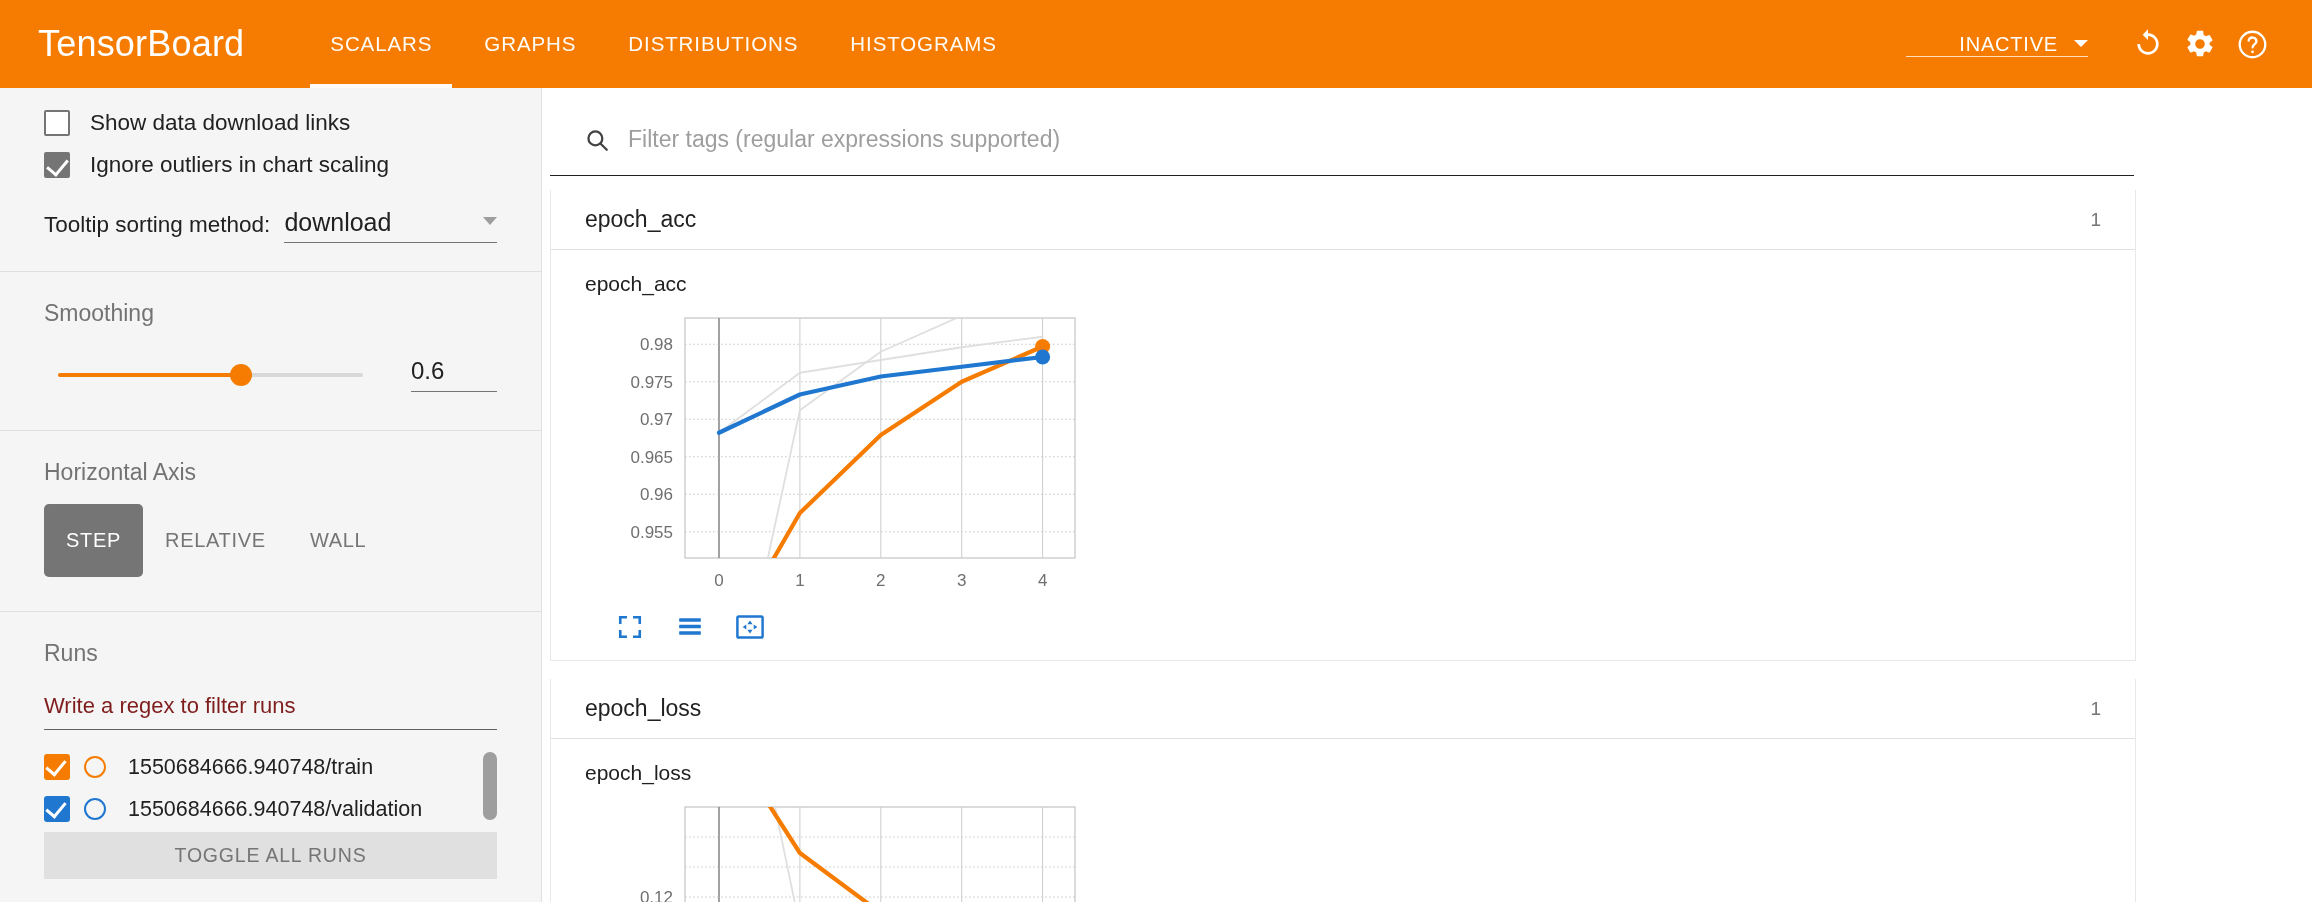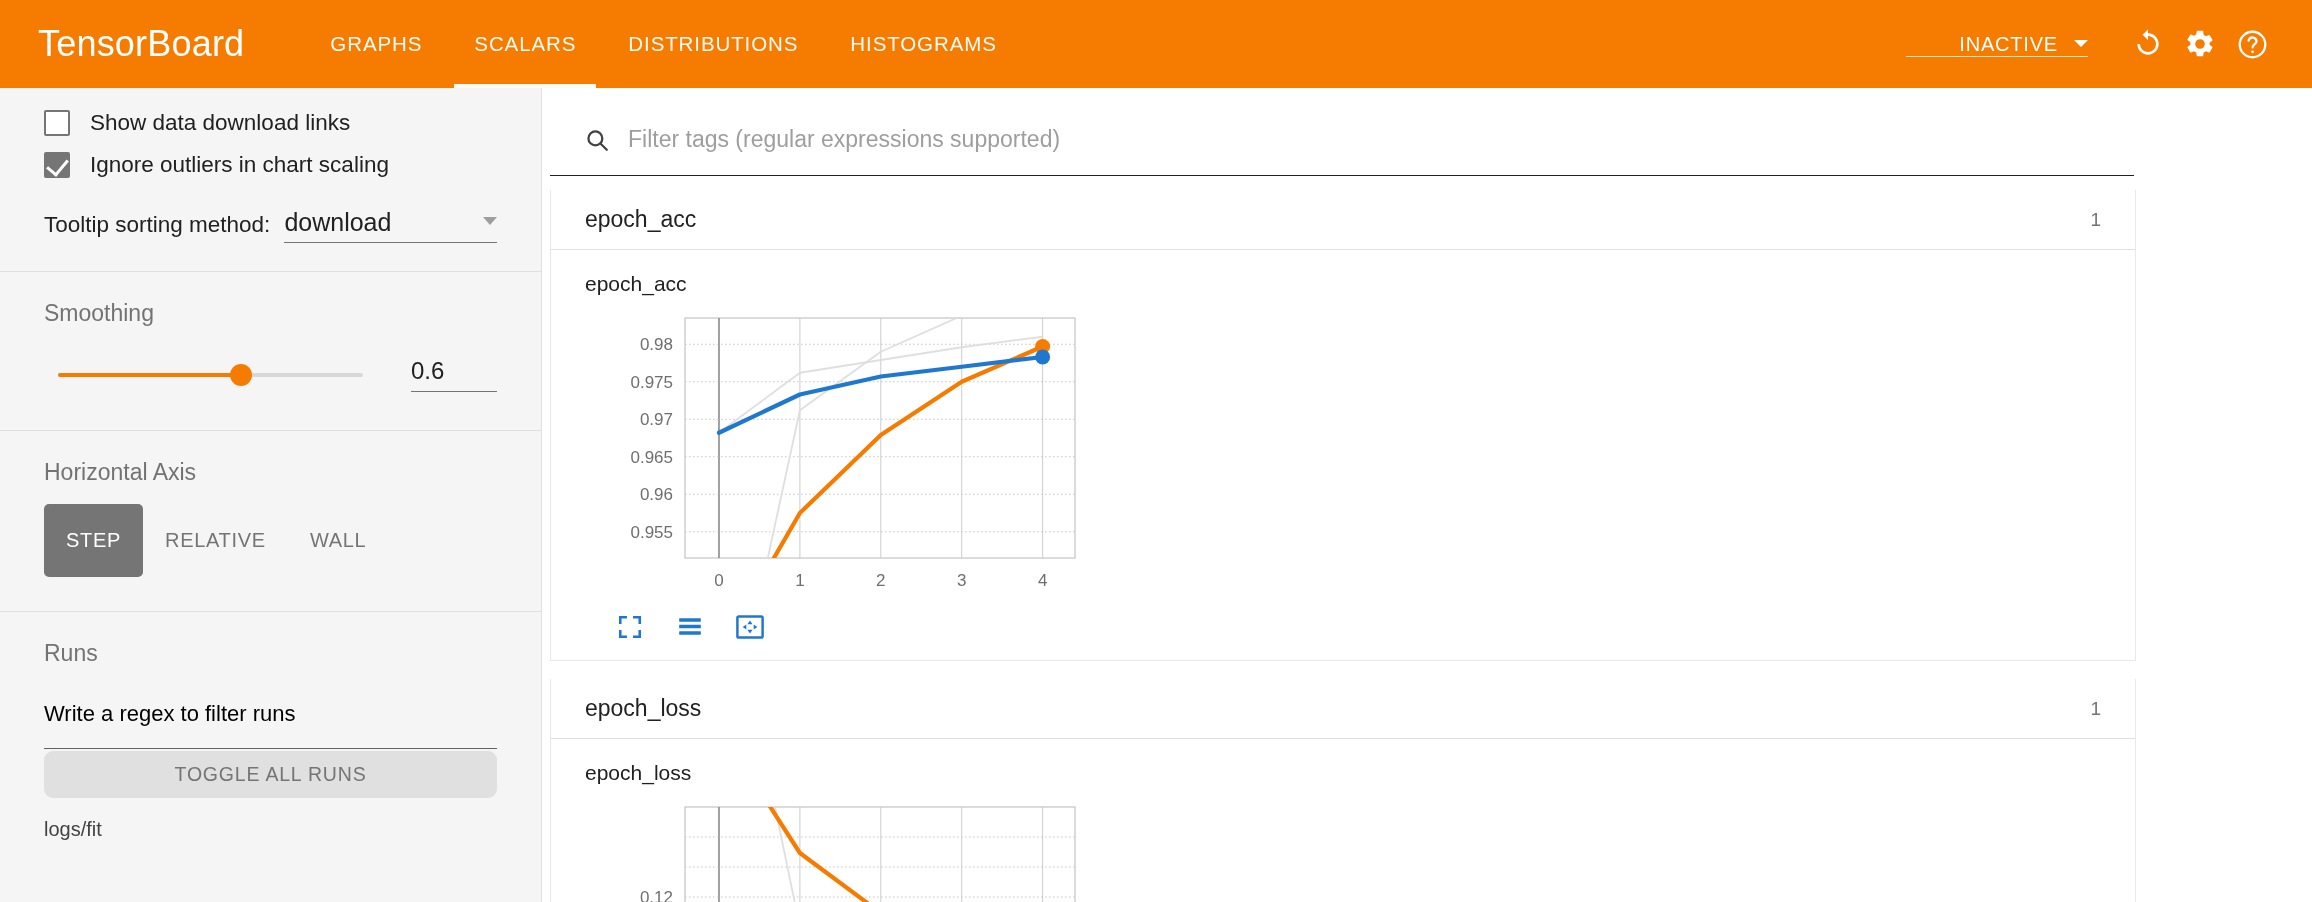--- a/index.html
+++ b/index.html
@@ -231,24 +231,24 @@
     cursor: pointer;
     white-space: nowrap;
   }
   .hbtn.sel {
     background: #757575;
     color: #fff;
   }
 
   .regex-input {
     font-size: 22px;
-    color: #000000;
+    color: #7f1d1d;
     border-bottom: 1.5px solid #616161;
-    padding-bottom: 21px;
-    margin-top: 24px;
+    padding-bottom: 10px;
+    margin-top: 16px;
     cursor: text;
   }
   .runs-list {
     position: relative;
     margin-top: 16px;
     height: 84px;
     overflow: hidden;
   }
   .run-row {
     display: flex; align-items: center;
@@ -287,21 +287,21 @@
     position: absolute;
     right: 0px; top: 6px;
     width: 14px; height: 68px;
     background: #9e9e9e;
     border-radius: 7px;
     cursor: grab;
   }
   .toggle-all {
     margin-top: 2px;
     background: #e0e0e0;
-    border-radius: 9px;
+    border-radius: 0;
     text-align: center;
     font-size: 19.5px;
     letter-spacing: .8px;
     color: #757575;
     padding: 12px 0;
     cursor: pointer;
   }
   .logdir {
     font-size: 20px;
     color: #424242;
@@ -375,22 +375,22 @@
     overflow: hidden;
   }
 </style>
 </head>
 <body>
 
 <div class="header">
   <div class="brand">TensorBoard</div>
 
   <div class="tabs">
+    <div class="tab active">SCALARS</div>
     <div class="tab">GRAPHS</div>
-    <div class="tab active">SCALARS</div>
     <div class="tab">DISTRIBUTIONS</div>
     <div class="tab">HISTOGRAMS</div>
   </div>
 
   <div class="header-right">
     <div class="inactive-select">
       <span>INACTIVE</span>
       <span class="caret-down"></span>
     </div>
     <div class="hicon">
@@ -458,20 +458,33 @@
         <div class="hbtn">WALL</div>
       </div>
     </div>
 
     <div class="sb-divider"></div>
 
     <div class="sb-section">
       <div class="sb-title">Runs</div>
       <div class="regex-input">Write a regex to filter runs</div>
 
+      <div class="runs-list">
+        <div class="run-row">
+          <span class="run-cb" style="background:#f57c00"></span>
+          <span class="run-ring" style="border-color:#f57c00"></span>
+          <span class="run-name">1550684666.940748/train</span>
+        </div>
+        <div class="run-row">
+          <span class="run-cb" style="background:#1f77d0"></span>
+          <span class="run-ring" style="border-color:#1f77d0"></span>
+          <span class="run-name">1550684666.940748/validation</span>
+        </div>
+        <div class="runs-scrollbar"></div>
+      </div>
 
       <div class="toggle-all">TOGGLE ALL RUNS</div>
       <div class="logdir">logs/fit</div>
     </div>
   </div>
 
   <div class="main">
 
     <div class="filter-bar">
       <svg width="26" height="26" viewBox="0 0 24 24" fill="none" stroke="#424242" stroke-width="2.1">

